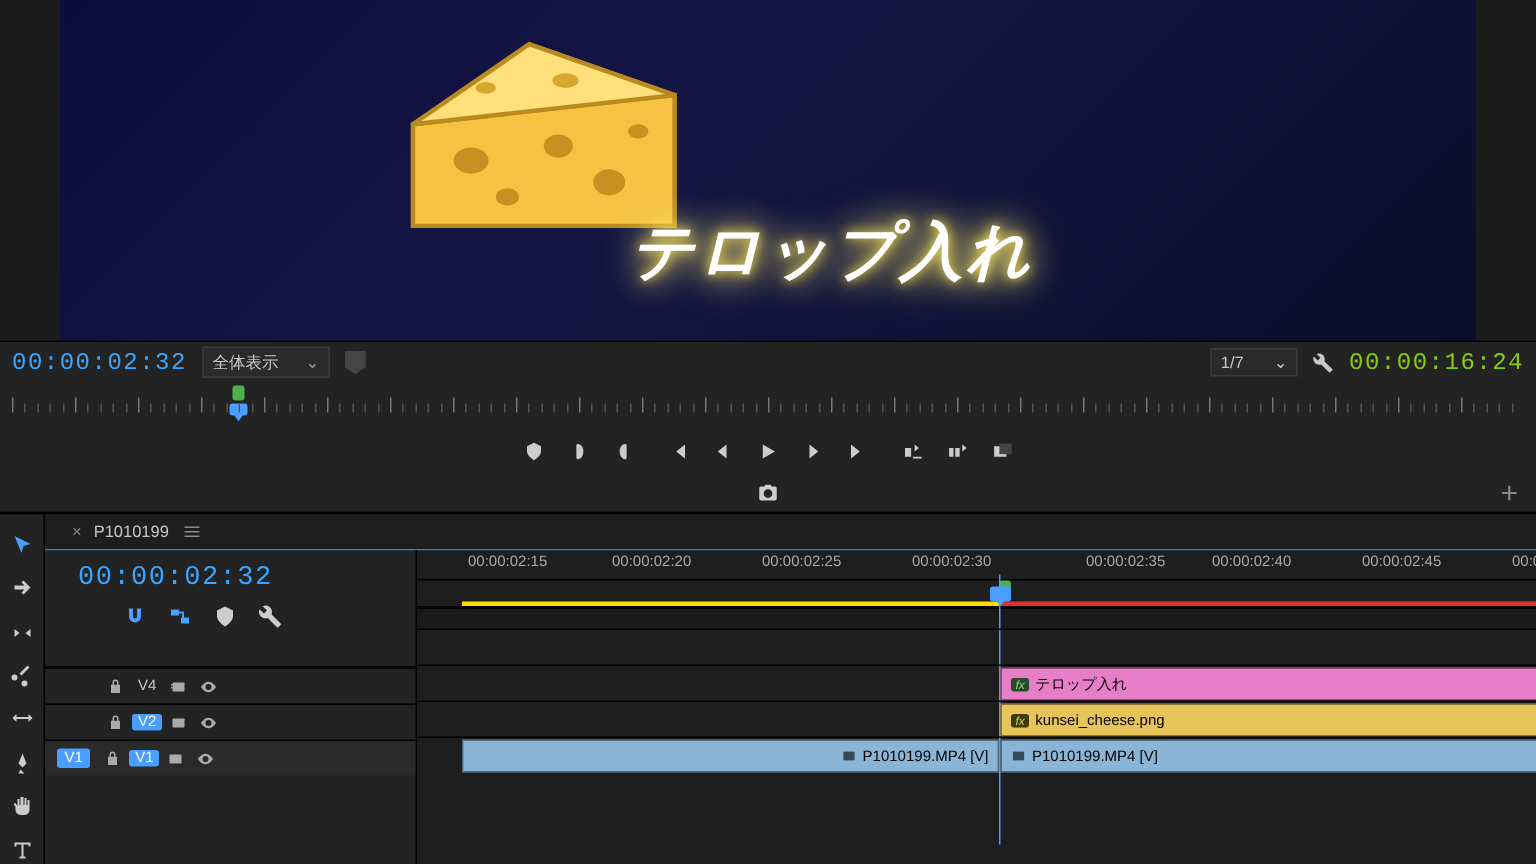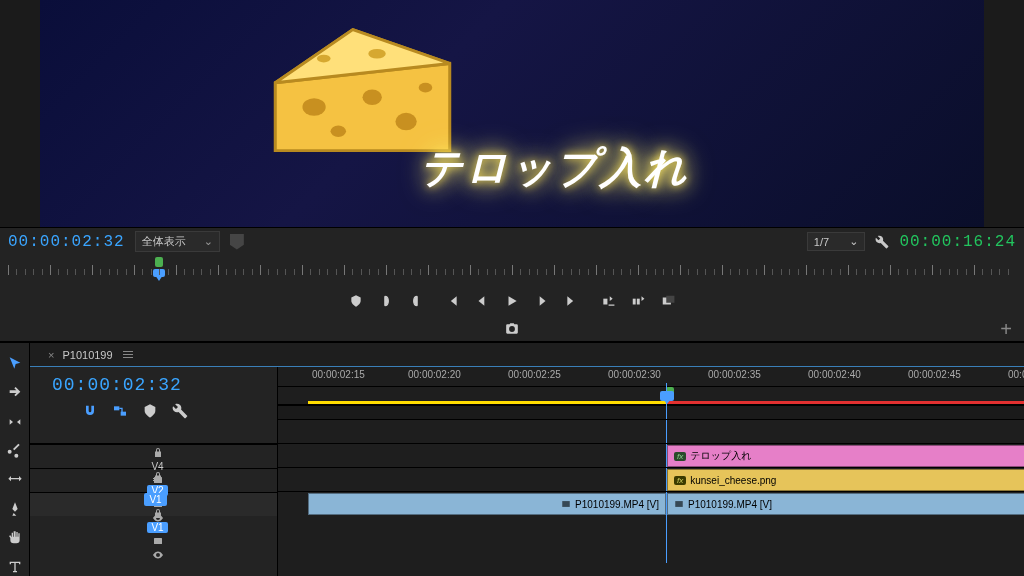--- a/index.html
+++ b/index.html
@@ -13,21 +13,21 @@
 
 
 .timecode-bar { display: flex; align-items: center; height: 28px; padding: 0 8px; background: #232323; border-top: 1px solid #000; gap: 10px; }
 .tc-left { color: #3aa5ff; font-family: 'Courier New', monospace; font-size: 16px; font-weight: 400; letter-spacing: 1px; }
 .zoom-select { background: #2a2a2a; color: #c8c8c8; border: 1px solid #3a3a3a; padding: 2px 6px; font-size: 11px; display: flex; align-items: center; gap: 18px; }
 .zoom-select .chev { opacity: .7; }
 .marker-badge { width: 14px; height: 16px; background: #454545; clip-path: polygon(0 0, 100% 0, 100% 70%, 50% 100%, 0 70%); }
 .spacer { flex: 1; }
 .res-select { background: #2a2a2a; color: #c8c8c8; border: 1px solid #3a3a3a; padding: 2px 6px; font-size: 11px; display: flex; align-items: center; gap: 20px; }
 .wrench-icon { width: 14px; height: 14px; fill: #c8c8c8; }
-.tc-right { color: #22c55e; font-family: 'Courier New', monospace; font-size: 16px; letter-spacing: 1px; }
+.tc-right { color: #84cc16; font-family: 'Courier New', monospace; font-size: 16px; letter-spacing: 1px; }
 
 
 .mini-ruler { height: 30px; background: #232323; position: relative; padding-top: 4px; }
 .mini-ruler .tick { position: absolute; top: 14px; height: 6px; border-left: 1px solid #555; }
 .mini-ruler .tick.major { top: 10px; height: 10px; border-left-color: #777; }
 .mini-green-marker { position: absolute; left: 155px; top: 2px; width: 8px; height: 10px; background: #4CAF50; border-radius: 2px; }
 .mini-playhead { position: absolute; left: 153px; top: 14px; width: 12px; height: 12px; }
 .mini-playhead::before { content:''; position:absolute; left:0; width:12px; height:8px; background:#4a9eff; border-radius:2px; }
 .mini-playhead::after { content:''; position:absolute; left:2px; top:6px; border-left:4px solid transparent; border-right:4px solid transparent; border-top:6px solid #4a9eff; }
 
@@ -56,21 +56,21 @@
 .menu-lines span { width: 10px; height: 1px; background: #888; }
 
 .timeline-main { flex: 1; display: flex; }
 .track-header-col { width: 248px; background: #232323; border-right: 1px solid #000; position: relative; }
 .tl-timecode { color: #3aa5ff; font-family: 'Courier New', monospace; font-size: 18px; padding: 8px 0 6px 22px; letter-spacing: 1px; }
 .tl-toolbar { display: flex; gap: 14px; padding: 2px 0 8px 22px; align-items: center; }
 .tl-toolbar svg { width: 16px; height: 16px; fill: #4a9eff; }
 .tl-toolbar .mono svg { fill: #ccc; }
 
 .track-rows { border-top: 1px solid #000; margin-top: 14px; }
-.track-row { height: 24px; display: flex; align-items: center; border-top: 1px solid #000; padding-left: 8px; gap: 2px; flex-direction: column; }
+.track-row { height: 24px; display: flex; align-items: center; border-top: 1px solid #000; padding-left: 8px; gap: 2px; }
 .track-row.v1-row { background: #2a2a2a; }
 .v1-src { background: #4a9eff; color: #fff; font-size: 10px; padding: 1px 5px; border-radius: 2px; margin-right: 4px; }
 .lock-btn, .eye-btn, .film-btn { width: 18px; height: 18px; display:flex; align-items:center; justify-content:center; cursor:pointer; }
 .lock-btn svg, .eye-btn svg, .film-btn svg { width: 12px; height: 12px; fill: #aaa; }
 .track-label { font-size: 10px; color: #c8c8c8; min-width: 20px; padding: 0 4px; }
 .track-label.active { background: #4a9eff; color: #fff; border-radius: 2px; text-align: right; }
 
 .track-area { flex: 1; position: relative; background: #1e1e1e; overflow: hidden; }
 .ruler-row { height: 20px; position: relative; border-bottom: 1px solid #000; }
 .ruler-tick { position: absolute; top: 2px; font-size: 10px; color: #aaa; }
@@ -472,21 +472,21 @@
           </div>
         </div>
       </div>
 
       <div class="track-area">
         <div class="ruler-row">
           <span class="ruler-tick" style="left:34px">00:00:02:15</span>
           <span class="ruler-tick" style="left:130px">00:00:02:20</span>
           <span class="ruler-tick" style="left:230px">00:00:02:25</span>
           <span class="ruler-tick" style="left:330px">00:00:02:30</span>
-          <span class="ruler-tick" style="left:430px">00:00:02:35</span>
+          <span class="ruler-tick" style="left:446px">00:00:02:35</span>
           <span class="ruler-tick" style="left:530px">00:00:02:40</span>
           <span class="ruler-tick" style="left:630px">00:00:02:45</span>
           <span class="ruler-tick" style="left:730px">00:00:02:50</span>
         </div>
         <div class="color-bar-row">
           <div class="green-mark"></div>
           <div class="yellow-bar"></div>
           <div class="red-bar"></div>
           <div class="playhead-head"></div>
         </div>

